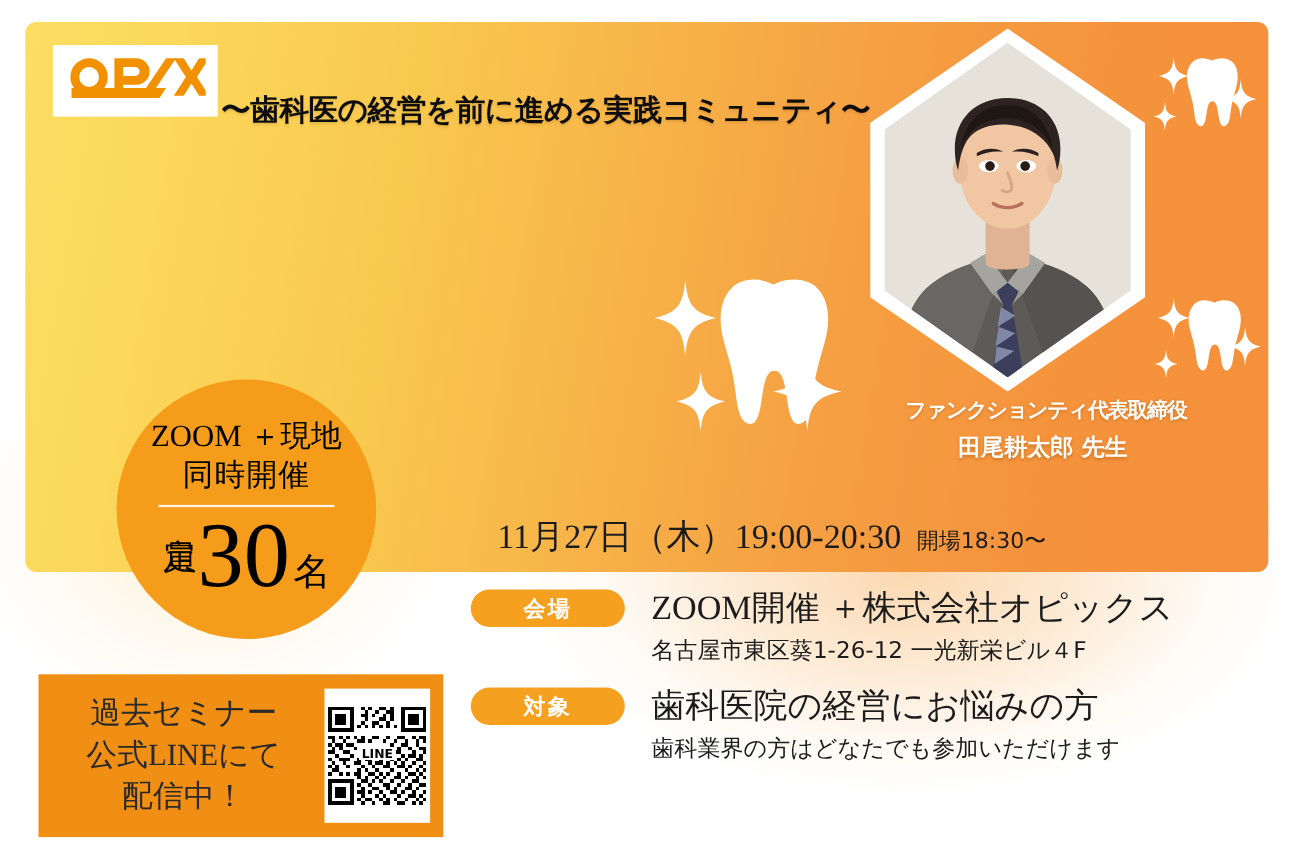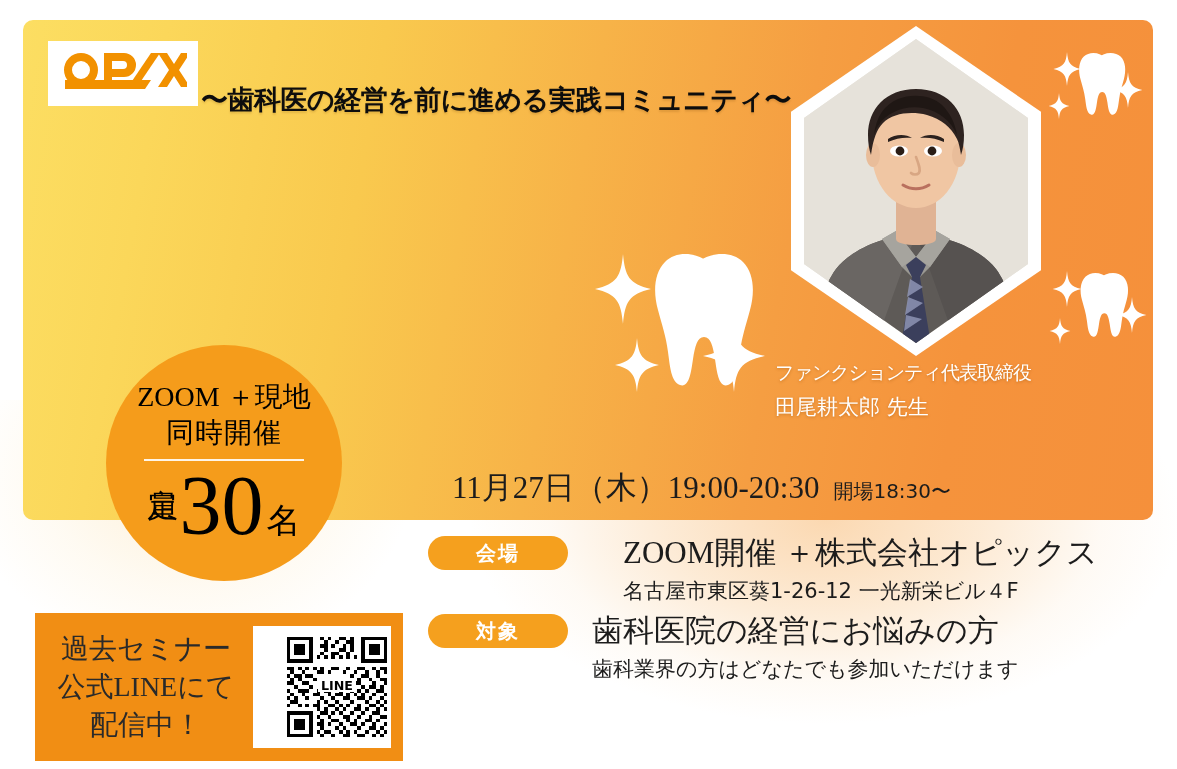--- a/index.html
+++ b/index.html
@@ -115,26 +115,26 @@
     position:absolute; left:13px; top:13px; right:13px; bottom:13px;
     -webkit-clip-path:polygon(50% 0%, 100% 26%, 100% 74%, 50% 100%, 0% 74%, 0% 26%);
     clip-path:polygon(50% 0%, 100% 26%, 100% 74%, 50% 100%, 0% 74%, 0% 26%);
     background:#e9e5dd;
     overflow:hidden;
   }
   .portrait { position:absolute; inset:0; }
 
   .speaker-role, .speaker-name {
     position:absolute;
-    left:752px;
+    left:800px;
     width:250px;
-    text-align:left;
+    text-align:center;
     color:#ffffff;
     font-family:"DejaVu Sans", sans-serif;
-    font-weight:normal;
+    font-weight:bold;
     white-space:nowrap;
     text-shadow:0 1px 3px rgba(150,80,10,0.45);
   }
   .speaker-role { top:340px; font-size:19px; letter-spacing:-1px; }
   .speaker-name { top:373px; font-size:21px; letter-spacing:0px; }
 
   
   .zoom-circle {
     position:absolute;
     left:106px; top:345px;
@@ -171,21 +171,21 @@
     flex:1;
     text-align:center;
     color:#2a2a2a;
     font-family:"Liberation Serif", serif;
     font-size:28px;
     line-height:38px;
     letter-spacing:0px;
     padding-left:4px;
   }
   .qr-box {
-    width:138px; height:122px;
+    width:96px; height:122px;
     background:#ffffff;
     margin-right:12px;
     display:flex; align-items:center; justify-content:flex-end;
     position:relative;
   }
   .qr-box svg { display:block; }
 
   
   .info {
     position:absolute;
@@ -223,21 +223,21 @@
     font-size:20px;
   }
   .info-sub {
     font-family:"DejaVu Sans", sans-serif;
     font-size:21px;
     line-height:30px;
     color:#1c1c1c;
     margin-top:3px;
     white-space:nowrap;
   }
-  .row-venue  { margin-bottom:5px;gap:31px; }
+  .row-venue  { margin-bottom:16px; }
   .row-target { margin-bottom:0; }
 </style>
 </head>
 <body>
 
 <div id="page">
 
   <div class="bg-glow"></div>
   <div class="bg-glow2"></div>
 

